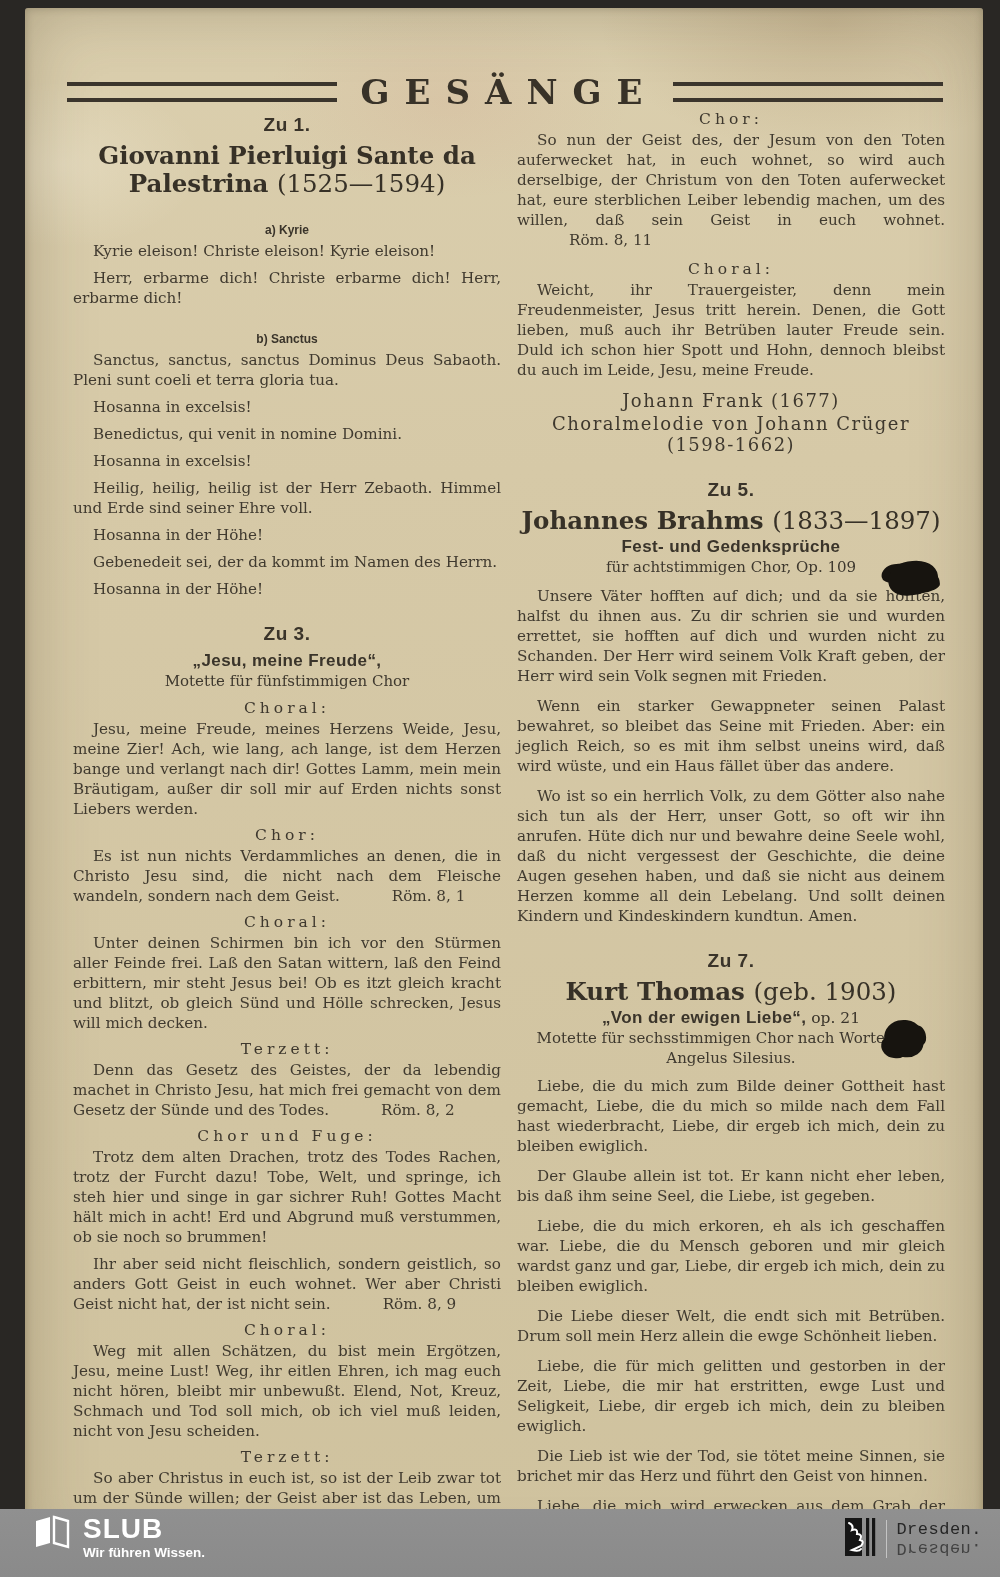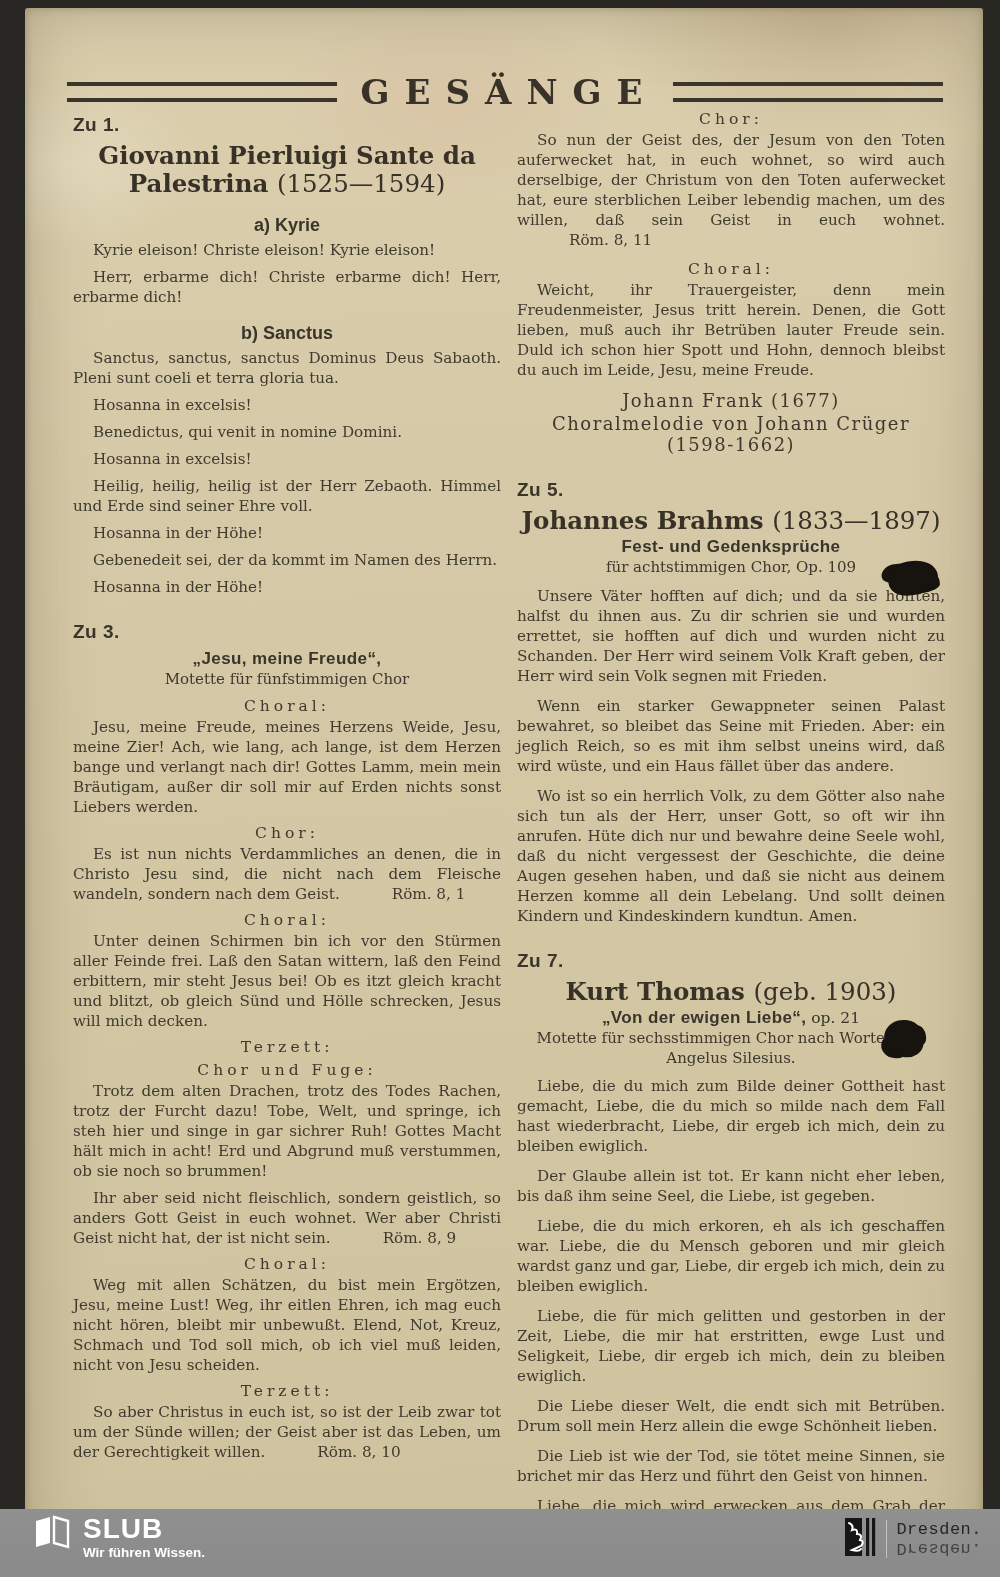--- a/index.html
+++ b/index.html
@@ -36,32 +36,32 @@
     font-family:"DejaVu Serif", serif;color:#383228;white-space:nowrap;
     padding-left:8px;
   }
   
   .col{position:absolute;width:428px;}
   .col-left{left:48px;top:106px;}
   .col-right{left:492px;top:97px;}
 
   .sec-zu{
     font-family:"Liberation Sans", sans-serif;font-weight:bold;
-    font-size:19px;text-align:left;margin:24px 0 6px;letter-spacing:.5px;
+    font-size:19px;text-align:center;margin:24px 0 6px;letter-spacing:.5px;
     color:#3a342a;
   }
   .col .sec-zu:first-child{margin-top:0;}
   .sec-composer{
     text-align:center;font-size:24.5px;line-height:1.16;
     font-weight:bold;color:#37312七;color:#373127;margin:0 0 2px;
   }
   .sec-composer .dates{font-weight:normal;}
   .sec-part{
     font-family:"Liberation Sans", sans-serif;font-weight:bold;
-    font-size:18px;text-align:center;margin:16px 0 4px;color:#3a342a;
+    font-size:12px;text-align:center;margin:24px 0 4px;color:#3a342a;
   }
   .sec-subbold{
     font-family:"Liberation Sans", sans-serif;font-weight:bold;
     font-size:17px;text-align:center;margin:2px 0 0;letter-spacing:.4px;
     color:#3a342a;
   }
   .sec-subbold .suffix{font-family:"DejaVu Serif",serif;font-weight:normal;font-size:15.5px;letter-spacing:0;}
   .sec-sub{
     font-size:15px;text-align:center;margin:1px 0 8px;line-height:1.3;
   }
@@ -146,20 +146,21 @@
         <div class="sec-zu">Zu 3.</div>
         <div class="sec-subbold">„Jesu, meine Freude“,</div>
         <div class="sec-sub">Motette für fünfstimmigen Chor</div>
         <div class="sec-label">Choral:</div>
         <p class="sec-para"><span>Jesu, meine Freude, meines Herzens Weide, Jesu, meine Zier! Ach, wie lang, ach lange, ist dem Herzen bange und verlangt nach dir! Gottes Lamm, mein mein Bräutigam, außer dir soll mir auf Erden nichts sonst Liebers werden.</span></p>
         <div class="sec-label">Chor:</div>
         <p class="sec-para"><span>Es ist nun nichts Verdammliches an denen, die in Christo Jesu sind, die nicht nach dem Fleische wandeln, sondern nach dem Geist.</span><span class="ref">Röm. 8, 1</span></p>
         <div class="sec-label">Choral:</div>
         <p class="sec-para"><span>Unter deinen Schirmen bin ich vor den Stürmen aller Feinde frei. Laß den Satan wittern, laß den Feind erbittern, mir steht Jesus bei! Ob es itzt gleich kracht und blitzt, ob gleich Sünd und Hölle schrecken, Jesus will mich decken.</span></p>
         <div class="sec-label">Terzett:</div>
+        <p class="sec-para"><span>Denn das Gesetz des Geistes, der da lebendig machet in Christo Jesu, hat mich frei gemacht von dem Gesetz der Sünde und des Todes.</span><span class="ref">Röm. 8, 2</span></p>
         <div class="sec-label">Chor und Fuge:</div>
         <p class="sec-para"><span>Trotz dem alten Drachen, trotz des Todes Rachen, trotz der Furcht dazu! Tobe, Welt, und springe, ich steh hier und singe in gar sichrer Ruh! Gottes Macht hält mich in acht! Erd und Abgrund muß verstummen, ob sie noch so brummen!</span></p>
         <p class="sec-para"><span>Ihr aber seid nicht fleischlich, sondern geistlich, so anders Gott Geist in euch wohnet. Wer aber Christi Geist nicht hat, der ist nicht sein.</span><span class="ref">Röm. 8, 9</span></p>
         <div class="sec-label">Choral:</div>
         <p class="sec-para"><span>Weg mit allen Schätzen, du bist mein Ergötzen, Jesu, meine Lust! Weg, ihr eitlen Ehren, ich mag euch nicht hören, bleibt mir unbewußt. Elend, Not, Kreuz, Schmach und Tod soll mich, ob ich viel muß leiden, nicht von Jesu scheiden.</span></p>
         <div class="sec-label">Terzett:</div>
         <p class="sec-para"><span>So aber Christus in euch ist, so ist der Leib zwar tot um der Sünde willen; der Geist aber ist das Leben, um der Gerechtigkeit willen.</span><span class="ref">Röm. 8, 10</span></p>
       </div>
     <div class="col col-right" id="col-right">
         <div class="sec-label">Chor:</div>
@@ -175,22 +176,22 @@
         <p class="sec-para"><span>Unsere Väter hofften auf dich; und da sie hofften, halfst du ihnen aus. Zu dir schrien sie und wurden errettet, sie hofften auf dich und wurden nicht zu Schanden. Der Herr wird seinem Volk Kraft geben, der Herr wird sein Volk segnen mit Frieden.</span></p>
         <p class="sec-para"><span>Wenn ein starker Gewappneter seinen Palast bewahret, so bleibet das Seine mit Frieden. Aber: ein jeglich Reich, so es mit ihm selbst uneins wird, daß wird wüste, und ein Haus fället über das andere.</span></p>
         <p class="sec-para"><span>Wo ist so ein herrlich Volk, zu dem Götter also nahe sich tun als der Herr, unser Gott, so oft wir ihn anrufen. Hüte dich nur und bewahre deine Seele wohl, daß du nicht vergessest der Geschichte, die deine Augen gesehen haben, und daß sie nicht aus deinem Herzen komme all dein Lebelang. Und sollt deinen Kindern und Kindeskindern kundtun. Amen.</span></p>
         <div class="sec-zu">Zu 7.</div>
         <div class="sec-composer"><span>Kurt Thomas</span> <span class="dates">(geb. 1903)</span></div>
         <div class="sec-subbold"><span>„Von der ewigen Liebe“,</span><span class="suffix"> op. 21</span></div>
         <div class="sec-sub">Motette für sechsstimmigen Chor nach Worten des Angelus Silesius.</div>
         <p class="sec-para"><span>Liebe, die du mich zum Bilde deiner Gottheit hast gemacht, Liebe, die du mich so milde nach dem Fall hast wiederbracht, Liebe, dir ergeb ich mich, dein zu bleiben ewiglich.</span></p>
         <p class="sec-para"><span>Der Glaube allein ist tot. Er kann nicht eher leben, bis daß ihm seine Seel, die Liebe, ist gegeben.</span></p>
         <p class="sec-para"><span>Liebe, die du mich erkoren, eh als ich geschaffen war. Liebe, die du Mensch geboren und mir gleich wardst ganz und gar, Liebe, dir ergeb ich mich, dein zu bleiben ewiglich.</span></p>
+        <p class="sec-para"><span>Die Liebe dieser Welt, die endt sich mit Betrüben. Drum soll mein Herz allein die ewge Schönheit lieben.</span></p>
         <p class="sec-para"><span>Liebe, die für mich gelitten und gestorben in der Zeit, Liebe, die mir hat erstritten, ewge Lust und Seligkeit, Liebe, dir ergeb ich mich, dein zu bleiben ewiglich.</span></p>
-        <p class="sec-para"><span>Die Liebe dieser Welt, die endt sich mit Betrüben. Drum soll mein Herz allein die ewge Schönheit lieben.</span></p>
         <p class="sec-para"><span>Die Lieb ist wie der Tod, sie tötet meine Sinnen, sie brichet mir das Herz und führt den Geist von hinnen.</span></p>
         <p class="sec-para"><span>Liebe, die mich wird erwecken aus dem Grab der Sterblichkeit, Liebe, die mich wird umstecken mit dem Laub der Herrlichkeit, Liebe, dir ergeb ich mich, dein zu bleiben ewiglich.</span></p>
         <p class="sec-para"><span>Aus Liebe gehn und stehn, Lieb atmen, reden, singen, heißt seine Lebenszeit wie Seraphim verbringen. Du bist ein Seraphim noch hier auf dieser Erden, so du dein Herze läßt zu lauter Liebe werden.</span></p>
       </div>
 
   </div>
 
   <div class="blot blot-1"></div>
   <div class="blot blot-2"></div>
 

